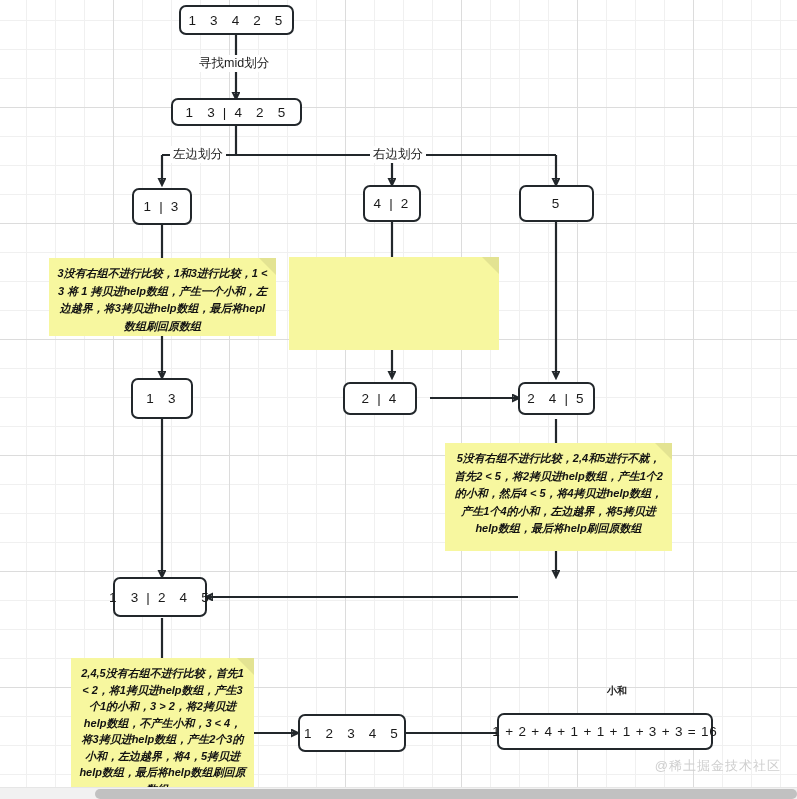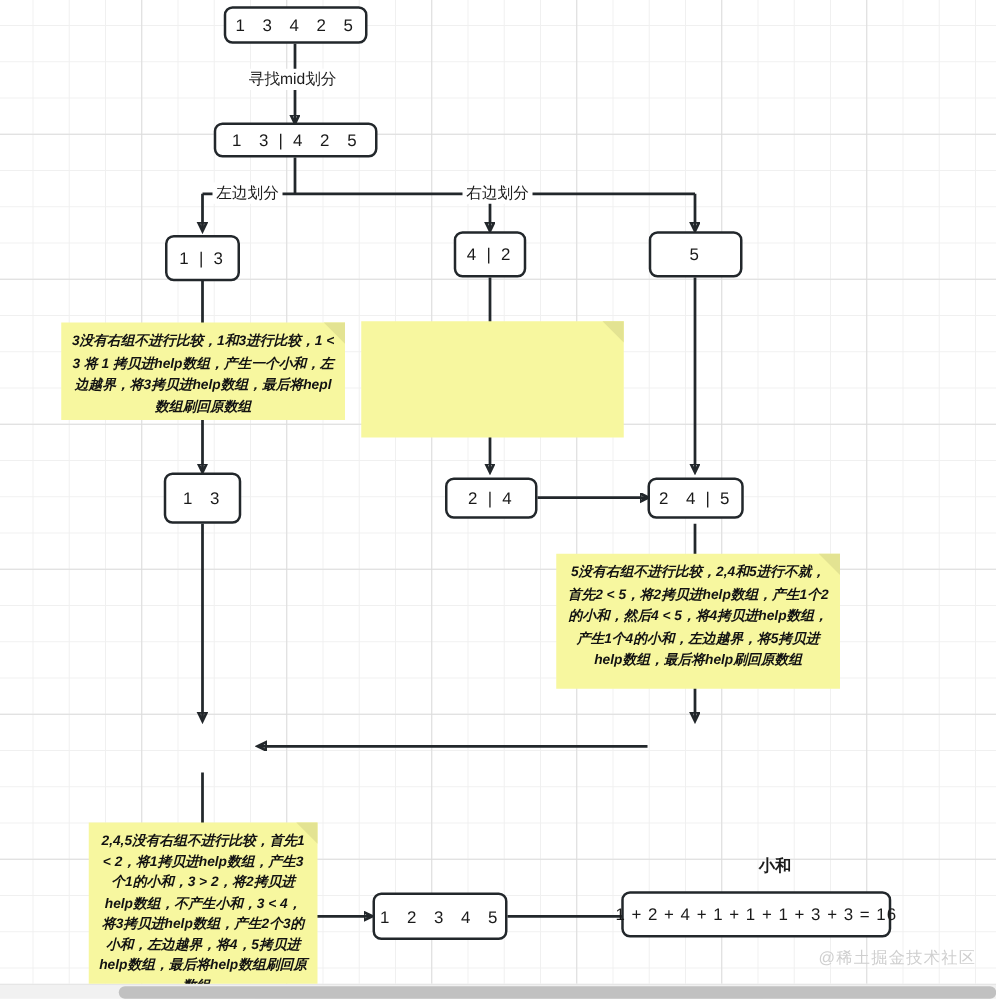--- a/index.html
+++ b/index.html
@@ -65,21 +65,21 @@
     position:absolute;
     background:#ffffff;
     font-size:12.5px;
     color:#1a1a1a;
     padding:0 3px;
     z-index:4;
     white-space:nowrap;
   }
   .caption{
     position:absolute;
-    font-size:13px;
+    font-size:10px;
     font-weight:bold;
     color:#1a1a1a;
     z-index:4;
     white-space:nowrap;
   }
   
   #watermark{
     position:absolute;
     right:16px;bottom:12px;
     color:#cfcfcf;
@@ -150,25 +150,26 @@
   <div class="node" style="left:171px;top:98px;width:131px;height:28px;">1  3 | 4  2  5</div>
 
   <div class="node" style="left:132px;top:188px;width:60px;height:37px;">1 | 3</div>
 
   <div class="node" style="left:363px;top:185px;width:58px;height:37px;">4 | 2</div>
 
   <div class="node" style="left:519px;top:185px;width:75px;height:37px;">5</div>
 
   <div class="node" style="left:131px;top:378px;width:62px;height:41px;">1  3</div>
 
-  <div class="node" style="left:356px;top:382px;width:74px;height:33px;">2 | 4</div>
+  <div class="node" style="left:343px;top:382px;width:74px;height:33px;">2 | 4</div>
 
   <div class="node" style="left:518px;top:382px;width:77px;height:33px;">2  4 | 5</div>
 
 
+  <div class="node" style="left:113px;top:577px;width:94px;height:40px;">1  3 | 2  4  5</div>
 
   <div class="node" style="left:298px;top:714px;width:108px;height:38px;">1  2  3  4  5</div>
 
   <div class="node" style="left:497px;top:713px;width:216px;height:37px;letter-spacing:0.8px;">1 + 2 + 4 + 1 + 1 + 1 + 3 + 3 = 16</div>
 
   <div class="elabel" style="left:196px;top:55px;">寻找mid划分</div>
   <div class="elabel" style="left:170px;top:146px;">左边划分</div>
   <div class="elabel" style="left:370px;top:146px;">右边划分</div>
 
   <div class="caption" style="left:607px;top:684px;">小和</div>

